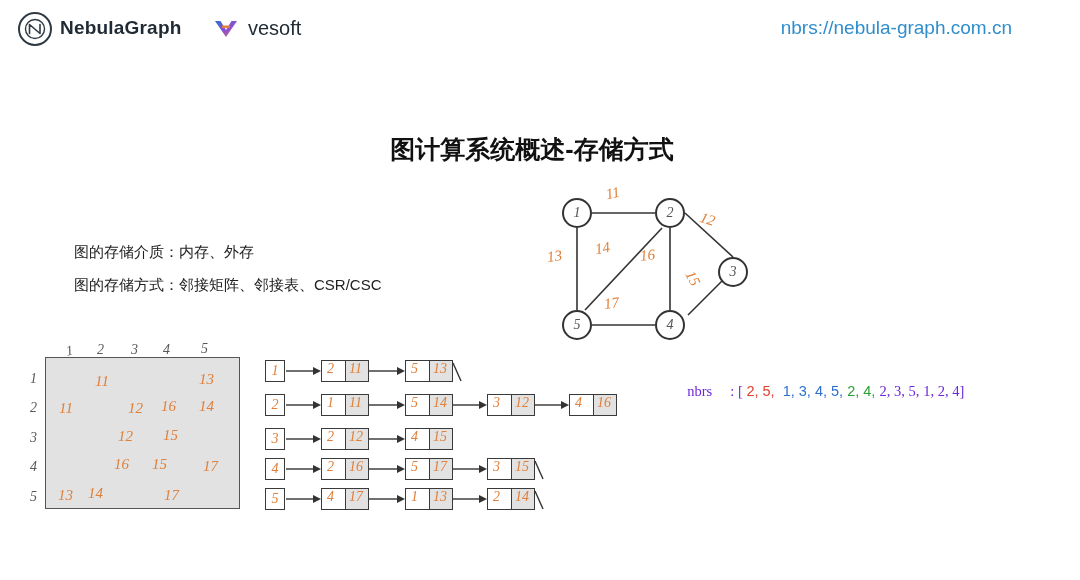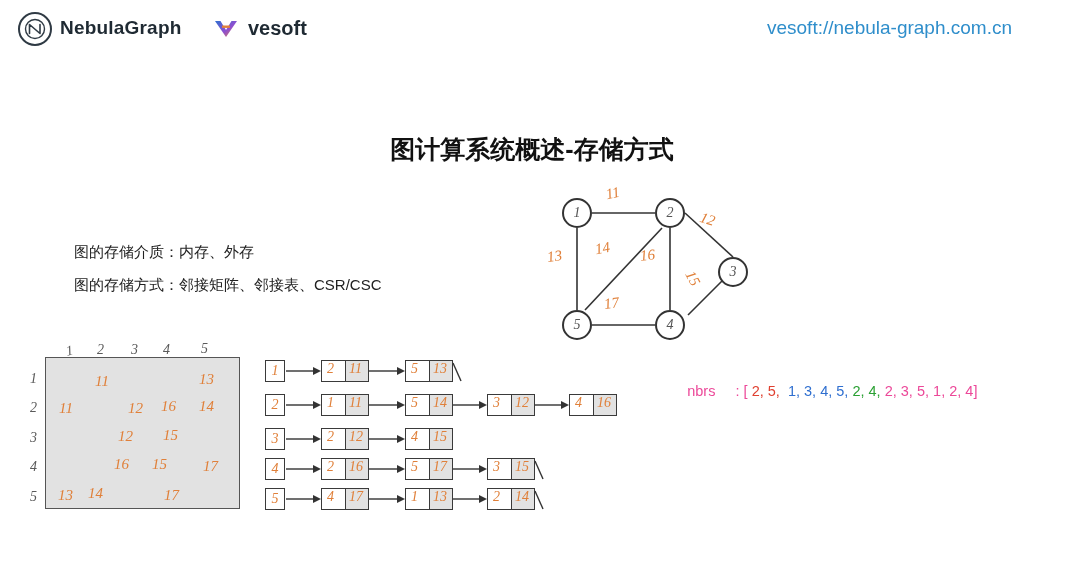--- a/index.html
+++ b/index.html
@@ -11,21 +11,21 @@
     overflow:hidden;
   }
   .slide{position:absolute;inset:0;}
 
   
   .header{position:absolute;left:0;top:0;width:1060px;height:62px;}
   .logo-mark{position:absolute;left:18px;top:12px;width:34px;height:34px;border:2px solid #2f3a44;border-radius:50%;box-sizing:border-box;display:flex;align-items:center;justify-content:center;}
   .logo-mark svg{display:block;}
   .logo-text{position:absolute;left:60px;top:17px;font-size:19px;font-weight:bold;color:#1f2a33;letter-spacing:.2px;}
   .vesoft-mark{position:absolute;left:212px;top:15px;width:28px;height:28px;}
-  .vesoft-text{position:absolute;left:248px;top:17px;font-size:20px;font-weight:bold;color:#1f2a33;}
+  .vesoft-text{position:absolute;left:248px;top:17px;font-size:20px;font-weight:normal;color:#1f2a33;}
   .site-url{position:absolute;right:48px;top:17px;font-size:19px;color:#2f8ecb;}
 
   
   .title{position:absolute;left:0;top:133px;width:1064px;text-align:center;font-size:25px;font-weight:bold;color:#111;}
 
   
   .txt-line{position:absolute;font-size:15px;color:#222;}
   .txt1{left:74px;top:243px;}
   .txt2{left:74px;top:276px;}
 
@@ -49,21 +49,21 @@
   .idxbox{position:absolute;width:20px;height:22px;border:1.5px solid #3a3a3a;box-sizing:border-box;background:#fff;
           font-family:"Liberation Serif",serif;font-style:italic;color:#e0803a;font-size:14px;display:flex;align-items:center;justify-content:center;}
 
   
   .csr{position:absolute;left:663px;top:360px;font-size:14.5px;color:#111;line-height:21px;}
   .csr .row{white-space:pre;font-family:"Liberation Sans",sans-serif;}
   .lbl{display:inline-block;}
   .c-red{color:#e04030;}
   .c-blue{color:#2f6fd0;}
   .c-green{color:#2aa033;}
-  .c-black{color:#ec4899;}
+  .c-black{color:#6d28d9;font-family:Liberation Serif, serif;}
   .csr-title{font-weight:bold;margin-bottom:2px;}
   svg{overflow:visible;}
 </style>
 </head>
 <body>
 
 <div class="slide">
 
   <div class="header">
     <div class="logo-mark">
@@ -80,21 +80,21 @@
             <stop offset="0%" stop-color="#2f6fd0"></stop>
             <stop offset="55%" stop-color="#8f4fd0"></stop>
             <stop offset="100%" stop-color="#e0803a"></stop>
           </linearGradient>
         </defs>
         <path d="M3 6 L14 22 L25 6 L19.5 6 L14 15 L8.5 6 Z" fill="url(#vg)"></path>
         <rect x="10" y="10.5" width="8" height="2.4" fill="#e0803a"></rect>
       </svg>
     </div>
     <div class="vesoft-text">vesoft</div>
-    <div class="site-url">vesoft://nebula-graph.com.cn</div>
+    <div class="site-url">nbrs://nebula-graph.com.cn</div>
   </div>
 
   <div class="title">图计算系统概述-存储方式</div>
 
   <div class="txt-line txt1">图的存储介质：内存、外存</div>
   <div class="txt-line txt2">图的存储方式：邻接矩阵、邻接表、CSR/CSC</div>
 
   <div class="graph">
     <svg width="240" height="165" style="position:absolute;left:0;top:0;">
       <line x1="52" y1="28" x2="115" y2="28" stroke="#333" stroke-width="1.6"></line>

